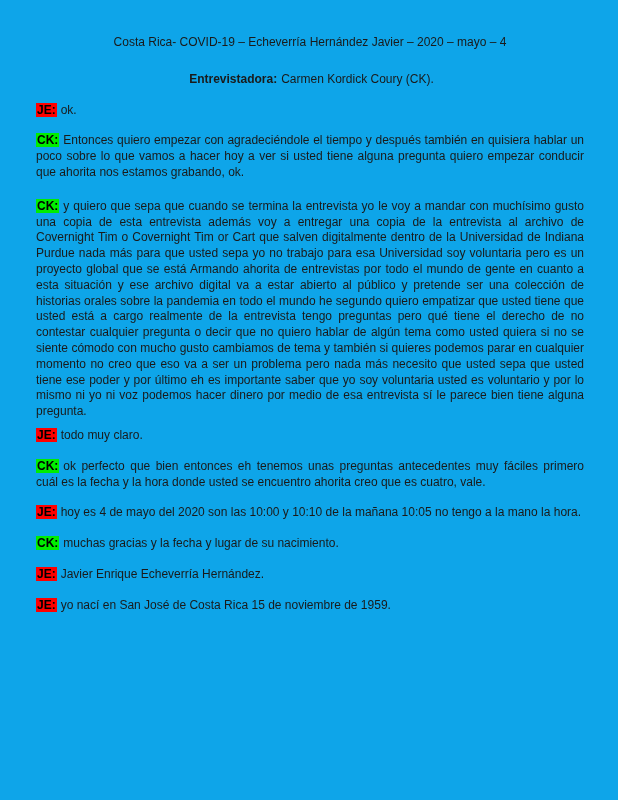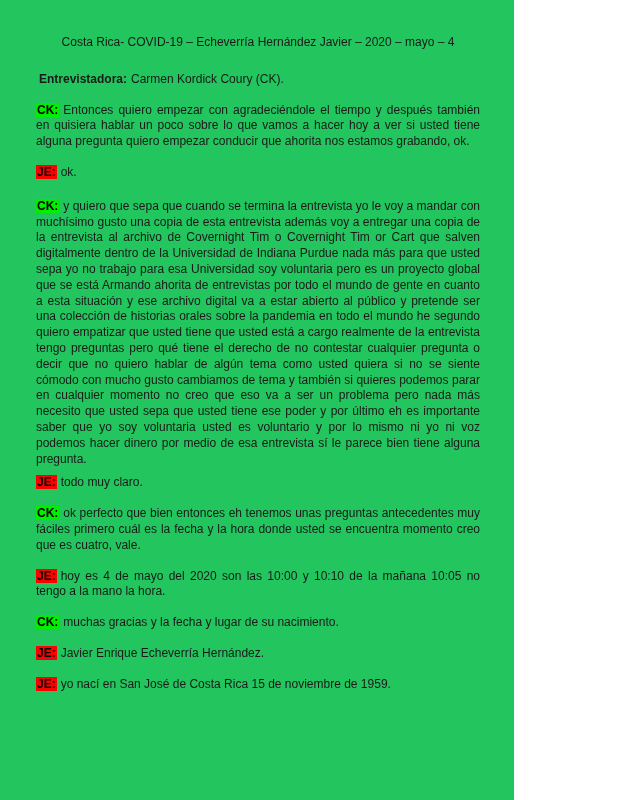--- a/index.html
+++ b/index.html
@@ -3,38 +3,38 @@
 <meta charset="utf-8">
 <style>
   html, body { margin: 0; padding: 0; background: #ffffff; }
   body {
     width: 618px; height: 800px; overflow: hidden;
     font-family: "Liberation Sans", "DejaVu Sans", sans-serif;
     color: #1a1a1a;
   }
   .page {
     box-sizing: border-box;
-    width: 514px; height: 800px;
+    width: 618px; height: 800px;
     padding: 35px 34px 0 36px;
-    background: #22c55e;
+    background: #0ea5e9;
   }
   .title {
     text-align: center;
     font-size: 12px;
     line-height: 15.8px;
     margin-bottom: 21px;
     color: #1a1a1a;
     white-space: nowrap;
   }
   p.meta {
     margin: 0 0 15px 0;
     font-size: 12px;
     line-height: 15.8px;
   }
-  p.meta.indent-sm { padding-left: 3px; }
+  p.meta.indent-sm { padding-left: 3px; text-align: center; }
   p.meta b { font-weight: bold; }
   .name-gap-1 { margin-left: 4px; }
   .name-gap-2 { margin-left: 8px; }
   .turn {
     margin: 0 0 15px 0;
     font-size: 12px;
     line-height: 15.8px;
     text-align: justify;
   }
   #dialogue .turn:nth-child(2) { margin-bottom: 18px; }   
@@ -52,24 +52,24 @@
 <div class="page">
 
   <div class="title">Costa Rica- COVID-19 – Echeverría Hernández Javier – 2020 – mayo – 4</div>
 
   <p class="meta indent-sm">
     <b>Entrevistadora:</b><span class="name-gap-1">Carmen Kordick Coury (CK).</span>
   </p>
 
 
   <div id="dialogue">
+      <p class="turn"><span class="badge" style="background: rgb(255, 0, 0);">JE:</span><span class="turn-text">ok.</span></p>
       <p class="turn"><span class="badge" style="background: rgb(0, 238, 0);">CK:</span><span class="turn-text">Entonces quiero empezar con agradeciéndole el tiempo y después también en quisiera hablar un poco sobre lo que vamos a hacer hoy a ver si usted tiene alguna pregunta quiero empezar conducir que ahorita nos estamos grabando, ok.</span></p>
-      <p class="turn"><span class="badge" style="background: rgb(255, 0, 0);">JE:</span><span class="turn-text">ok.</span></p>
       <p class="turn"><span class="badge" style="background: rgb(0, 238, 0);">CK:</span><span class="turn-text">y quiero que sepa que cuando se termina la entrevista yo le voy a mandar con muchísimo gusto una copia de esta entrevista además voy a entregar una copia de la entrevista al archivo de Covernight Tim o Covernight Tim or Cart que salven digitalmente dentro de la Universidad de Indiana Purdue nada más para que usted sepa yo no trabajo para esa Universidad soy voluntaria pero es un proyecto global que se está Armando ahorita de entrevistas por todo el mundo de gente en cuanto a esta situación y ese archivo digital va a estar abierto al público y pretende ser una colección de historias orales sobre la pandemia en todo el mundo he segundo quiero empatizar que usted tiene que usted está a cargo realmente de la entrevista tengo preguntas pero qué tiene el derecho de no contestar cualquier pregunta o decir que no quiero hablar de algún tema como usted quiera si no se siente cómodo con mucho gusto cambiamos de tema y también si quieres podemos parar en cualquier momento no creo que eso va a ser un problema pero nada más necesito que usted sepa que usted tiene ese poder y por último eh es importante saber que yo soy voluntaria usted es voluntario y por lo mismo ni yo ni voz podemos hacer dinero por medio de esa entrevista sí le parece bien tiene alguna pregunta.</span></p>
       <p class="turn"><span class="badge" style="background: rgb(255, 0, 0);">JE:</span><span class="turn-text">todo muy claro.</span></p>
-      <p class="turn"><span class="badge" style="background: rgb(0, 238, 0);">CK:</span><span class="turn-text">ok perfecto que bien entonces eh tenemos unas preguntas antecedentes muy fáciles primero cuál es la fecha y la hora donde usted se encuentra momento creo que es cuatro, vale.</span></p>
+      <p class="turn"><span class="badge" style="background: rgb(0, 238, 0);">CK:</span><span class="turn-text">ok perfecto que bien entonces eh tenemos unas preguntas antecedentes muy fáciles primero cuál es la fecha y la hora donde usted se encuentro ahorita creo que es cuatro, vale.</span></p>
       <p class="turn"><span class="badge" style="background: rgb(255, 0, 0);">JE:</span><span class="turn-text">hoy es 4 de mayo del 2020 son las 10:00 y 10:10 de la mañana 10:05 no tengo a la mano la hora.</span></p>
       <p class="turn"><span class="badge" style="background: rgb(0, 238, 0);">CK:</span><span class="turn-text">muchas gracias y la fecha y lugar de su nacimiento.</span></p>
       <p class="turn"><span class="badge" style="background: rgb(255, 0, 0);">JE:</span><span class="turn-text">Javier Enrique Echeverría Hernández.</span></p>
       <p class="turn"><span class="badge" style="background: rgb(255, 0, 0);">JE:</span><span class="turn-text">yo nací en San José de Costa Rica 15 de noviembre de 1959.</span></p>
     </div>
 
 </div>
 
 </body></html>

